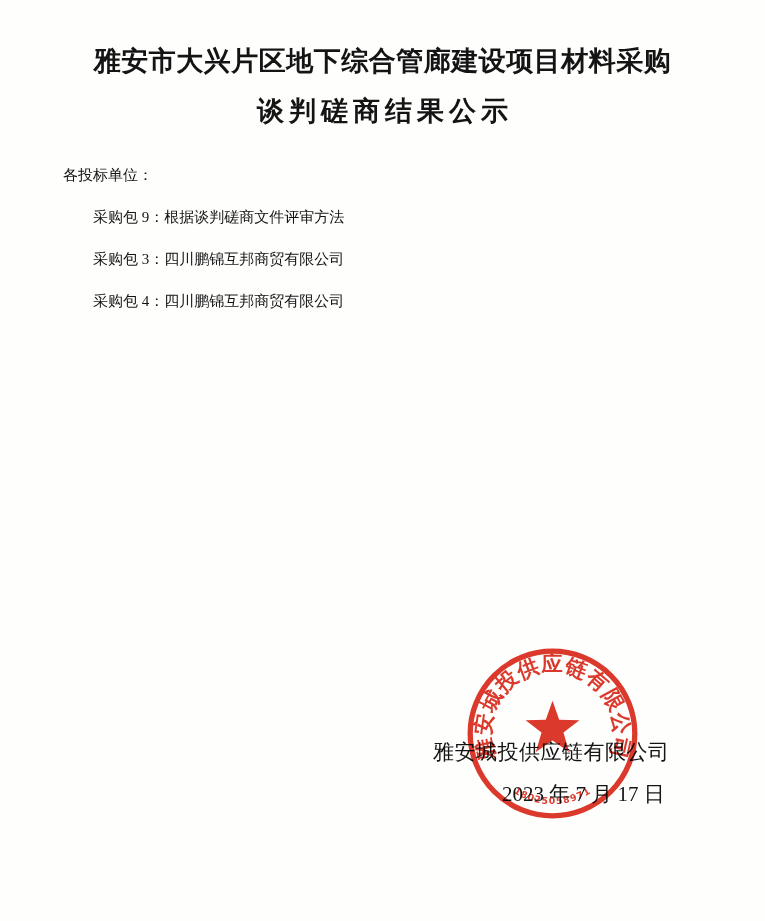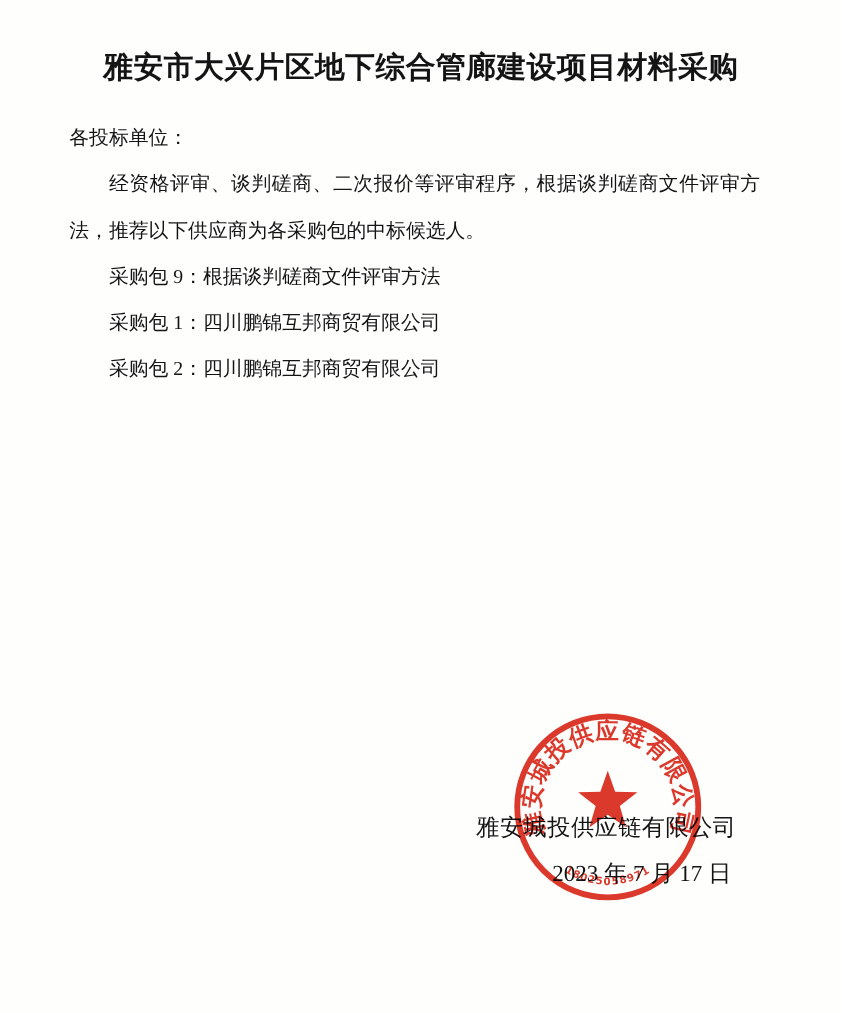--- a/index.html
+++ b/index.html
@@ -17,21 +17,21 @@
     font-size:27px;
     font-weight:bold;
     line-height:34px;
     letter-spacing:0.5px;
   }
   .title1{padding-top:44px;}
   .title2{margin-top:16px;letter-spacing:5px;padding-left:5px;}
   .body-text{
     margin:26px auto 0 63px;
     width:628px;
-    font-size:18px;
+    font-size:15px;
     line-height:42px;
     text-align:justify;
     font-family:Liberation Serif, serif;
   }
   .body-text p{margin:0;}
   .indent{text-indent:2em;}
   .sig-company{
     position:absolute;left:433px;top:738px;
     font-size:21px;letter-spacing:0.5px;white-space:nowrap;
   }
@@ -55,28 +55,28 @@
     font-size:10.5px;letter-spacing:1.2px;font-weight:bold;
     font-family:"DejaVu Sans","Liberation Sans",sans-serif;
   }
 </style>
 </head>
 <body>
 
 <div class="page">
 
   <h1 class="title title1">雅安市大兴片区地下综合管廊建设项目材料采购</h1>
+  <h1 class="title title2">谈判磋商结果公示</h1>
 
   <div class="body-text">
     <p>各投标单位：</p>
-    <p class="indent">经资格评审、谈判磋商、二次报价等评审程序，根据谈判磋商文件评审方法，推荐以下供应商为各采购包的中标候选人。</p>
 
     <p class="indent"><span>采购包 9：</span><span>根据谈判磋商文件评审方法</span></p>
-    <p class="indent"><span>采购包 1：</span><span>四川鹏锦互邦商贸有限公司</span></p>
-    <p class="indent"><span>采购包 2：</span><span>四川鹏锦互邦商贸有限公司</span></p>
+    <p class="indent"><span>采购包 3：</span><span>四川鹏锦互邦商贸有限公司</span></p>
+    <p class="indent"><span>采购包 4：</span><span>四川鹏锦互邦商贸有限公司</span></p>
 
   </div>
 
   <div class="sig-company">雅安城投供应链有限公司</div>
   <div class="sig-date">2023 年 7 月 17 日</div>
 
   <div class="seal">
     <svg viewBox="0 0 200 200" xmlns="http://www.w3.org/2000/svg">
       <defs>
         <path id="sealArcTop" d="M 35.6,127.3 A 70,70 0 1 1 164.4,127.3" fill="none"></path>

